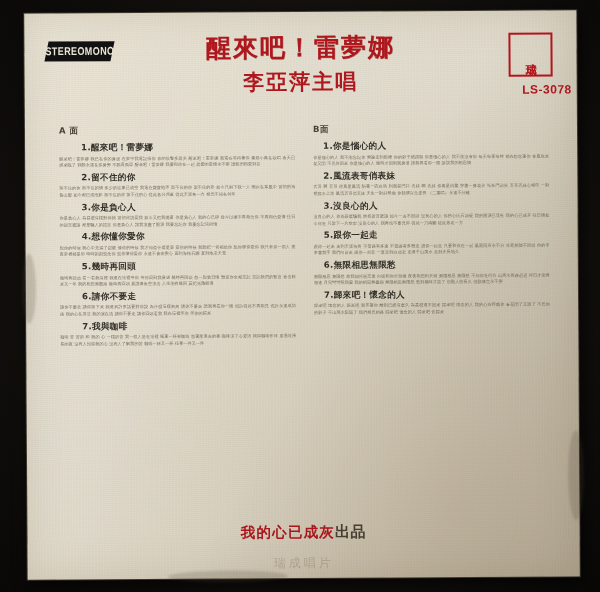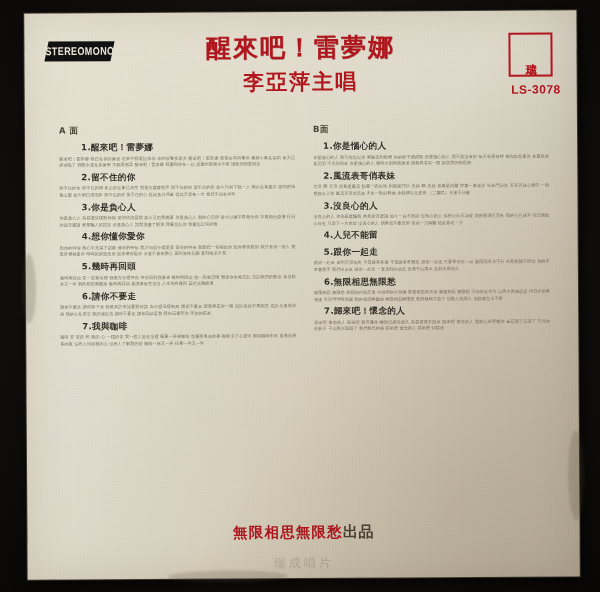--- a/index.html
+++ b/index.html
@@ -128,21 +128,21 @@
     display: flex;
     align-items: center;
     justify-content: center;
     letter-spacing: 0px;
     writing-mode: vertical-rl;
     text-orientation: upright;
     font-family: "DejaVu Sans", sans-serif;
   }
   #catalog-no {
     position: absolute;
-    right: 16px;
+    right: 5px;
     top: 72px;
     color: #b3161d;
     font-family: "Liberation Sans", sans-serif;
     font-size: 12px;
     font-weight: bold;
     letter-spacing: 0.5px;
   }
 
   
   .side-col {
@@ -285,39 +285,35 @@
       </div>
       <div class="track">
         <div class="track-title">2.風流表哥俏表妹</div>
         <div class="track-lyrics">表哥 啊 表哥 你真是風流 騎著一匹白馬 到我家門口 表妹 啊 表妹 你真是俏麗 穿著一身花衣 站在門前笑 表哥表妹心相印 一對鴛鴦水上游 風流表哥俏表妹 天生一對好鴛鴦 你我情深意更長 （二重唱）永遠不分離</div>
       </div>
       <div class="track">
         <div class="track-title">3.沒良心的人</div>
         <div class="track-lyrics">沒良心的人 你為甚麼騙我 當初甜言蜜語 如今一去不回頭 沒良心的人 你的心比石頭硬 我的眼淚已流乾 我的心已成灰 往日情如今何在 只留下一片空虛 沒良心的人 我再也不要見你 從此一刀兩斷 從此各走一方</div>
       </div>
       <div class="track">
-        <div class="track-title">4.人兒不能留</div>
-        <div class="track-lyrics"></div>
-      </div>
-      <div class="track">
         <div class="track-title">5.跟你一起走</div>
         <div class="track-lyrics">跟你一起走 走到天涯海角 不管路有多遠 不管路有多難走 跟你一起走 只要和你在一起 風雨同舟永不分 生死相隨不回頭 你的手牽著我手 我們向前走 跟你一起走 一直走到白頭老 走過千山萬水 走到天長地久</div>
       </div>
       <div class="track">
         <div class="track-title">6.無限相思無限愁</div>
         <div class="track-lyrics">無限相思 無限愁 教我如何能忘懷 自從和你分別後 夜夜相思到天明 無限相思 無限愁 不知你在何方 山高水長路迢迢 何日才能再相逢 月兒彎彎照我窗 我的相思無盡期 無限相思無限愁 愁到幾時才能了 但願人能長久 但願情意永不變</div>
       </div>
       <div class="track">
         <div class="track-title">7.歸來吧！懷念的人</div>
         <div class="track-lyrics">歸來吧 懷念的人 歸來吧 我等著你 離別已經這麼久 為甚麼還不回來 歸來吧 懷念的人 我的心在呼喚你 春花開了又謝了 不見你的影子 千山萬水阻隔了 我們相見的路 歸來吧 懷念的人 歸來吧 快歸來</div>
       </div>
     </div>
 
     <div id="publisher">
-      <span>無限相思無限愁</span><span class="suffix">出品</span>
+      <span>我的心已成灰</span><span class="suffix">出品</span>
     </div>
     <div id="faint-mark">瑞成唱片</div>
 
     <div class="wear" style="left:-4px; top:240px; width:14px; height:70px;"></div>
     <div class="wear" style="right:-5px; top:420px; width:16px; height:90px;"></div>
     <div class="wear" style="left:140px; bottom:-4px; width:120px; height:12px;"></div>
   </div>
 </div>
 
 </body></html>

